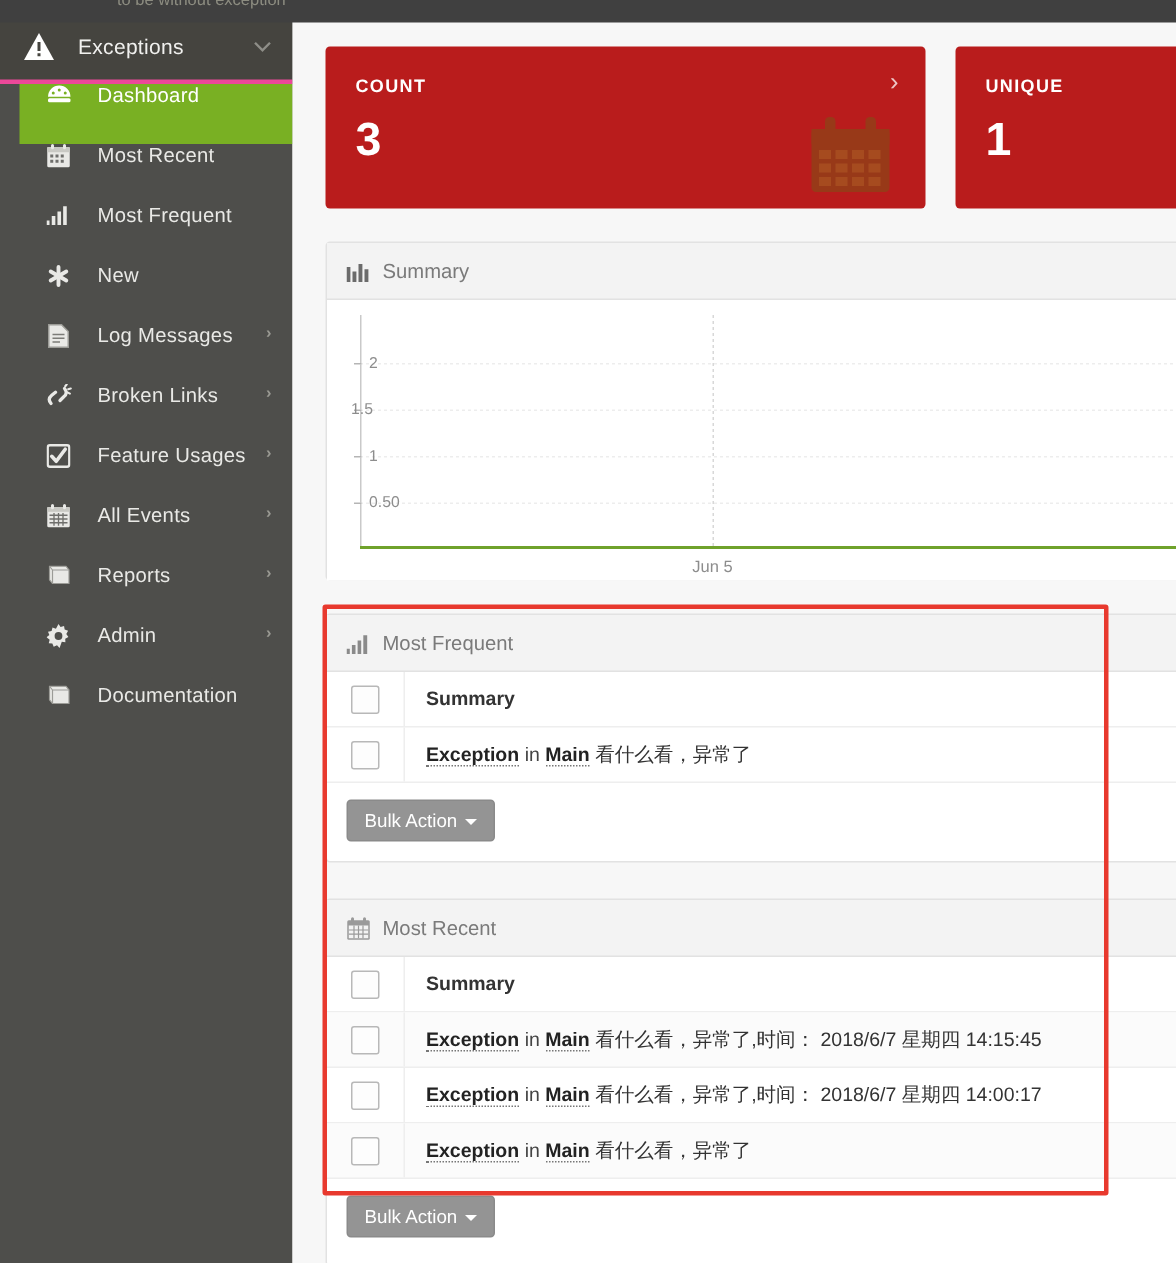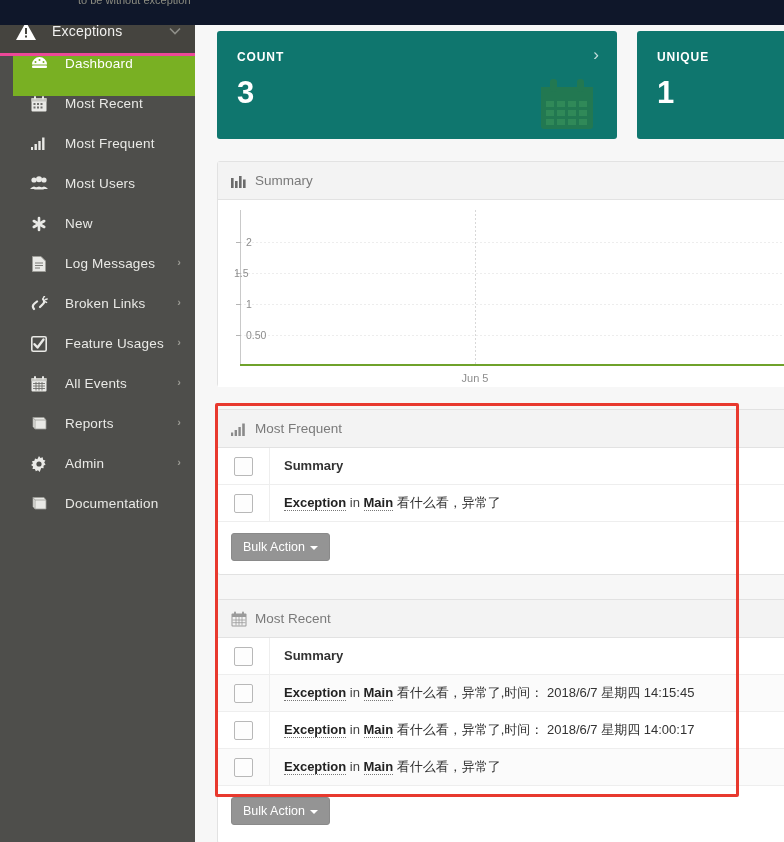--- a/index.html
+++ b/index.html
@@ -5,22 +5,22 @@
   * { box-sizing: border-box; margin: 0; padding: 0; }
   html, body {
     width: 784px; height: 842px;
     overflow: hidden;
     font-family: "Liberation Sans", sans-serif;
     background: #f6f6f6;
   }
 
   
   #top-strip {
-    position: absolute; top: 0; left: 0; width: 784px; height: 25px;
-    background: #0f172a; overflow: hidden; z-index: 40;
+    position: absolute; top: 0; left: 0; width: 784px; height: 15px;
+    background: #404040; overflow: hidden; z-index: 40;
   }
   #top-strip .tagline {
     position: absolute; left: 78px; top: -6px;
     font-size: 11px; color: #8c8c80; white-space: nowrap;
   }
 
   
   #app { position: absolute; top: 9px; left: 0; width: 784px; height: 833px; }
 
   
@@ -57,21 +57,21 @@
 
   
   #main {
     position: absolute; left: 195px; top: 0; width: 589px; height: 833px;
     background: #f7f7f7; overflow: hidden;
   }
 
   
   #cards { position: absolute; left: 22px; top: 22px; height: 108px; width: 760px; }
   .kpi-card {
-    position: absolute; top: 0; height: 108px; background: #0f766e;
+    position: absolute; top: 0; height: 108px; background: #b91c1c;
     border-radius: 3px; color: #ffffff; overflow: hidden; text-align: right;
   }
   .kpi-card.count  { left: 0;   width: 400px; }
   .kpi-card.unique { left: 420px; width: 400px; }
   .kpi-label {
     position: absolute; left: 20px; top: 19px;
     font-size: 12px; font-weight: bold; letter-spacing: .9px;
   }
   .kpi-value {
     position: absolute; left: 20px; top: 42px;
@@ -218,34 +218,20 @@
               <rect x="3.5" y="8" width="2.4" height="6"></rect>
             <rect x="7.3" y="5" width="2.4" height="9"></rect>
               <rect x="11.1" y="1.5" width="2.4" height="12.5"></rect>
           </g>
         </svg>
       </span>
       <span class="slabel">Most Frequent</span>
       <span class="schev"></span>
     </div>
 
-    <div class="side-item">
-      <span class="sicon">
-        <svg width="18" height="14" viewBox="0 0 18 14">
-          <circle cx="4" cy="4" r="2.6" fill="#e9e9e6"></circle>
-            <circle cx="14" cy="4" r="2.6" fill="#e9e9e6"></circle>
-          <circle cx="9" cy="3.2" r="3" fill="#e9e9e6"></circle>
-          <path d="M0 13 Q4 8 8 13 Z" fill="#e9e9e6"></path>
-            <path d="M10 13 Q14 8 18 13 Z" fill="#e9e9e6"></path>
-          <path d="M4 13.5 Q9 7.5 14 13.5 Z" fill="#e9e9e6"></path>
-        </svg>
-      </span>
-      <span class="slabel">Most Users</span>
-      <span class="schev"></span>
-    </div>
 
     <div class="side-item">
       <span class="sicon">
         <svg width="16" height="16" viewBox="0 0 16 16">
           <g stroke="#e9e9e6" stroke-width="2.6" stroke-linecap="round">
             <line x1="8" y1="2" x2="8" y2="14"></line>
               <line x1="2.8" y1="5" x2="13.2" y2="11"></line>
               <line x1="2.8" y1="11" x2="13.2" y2="5"></line>
           </g>
         </svg>

